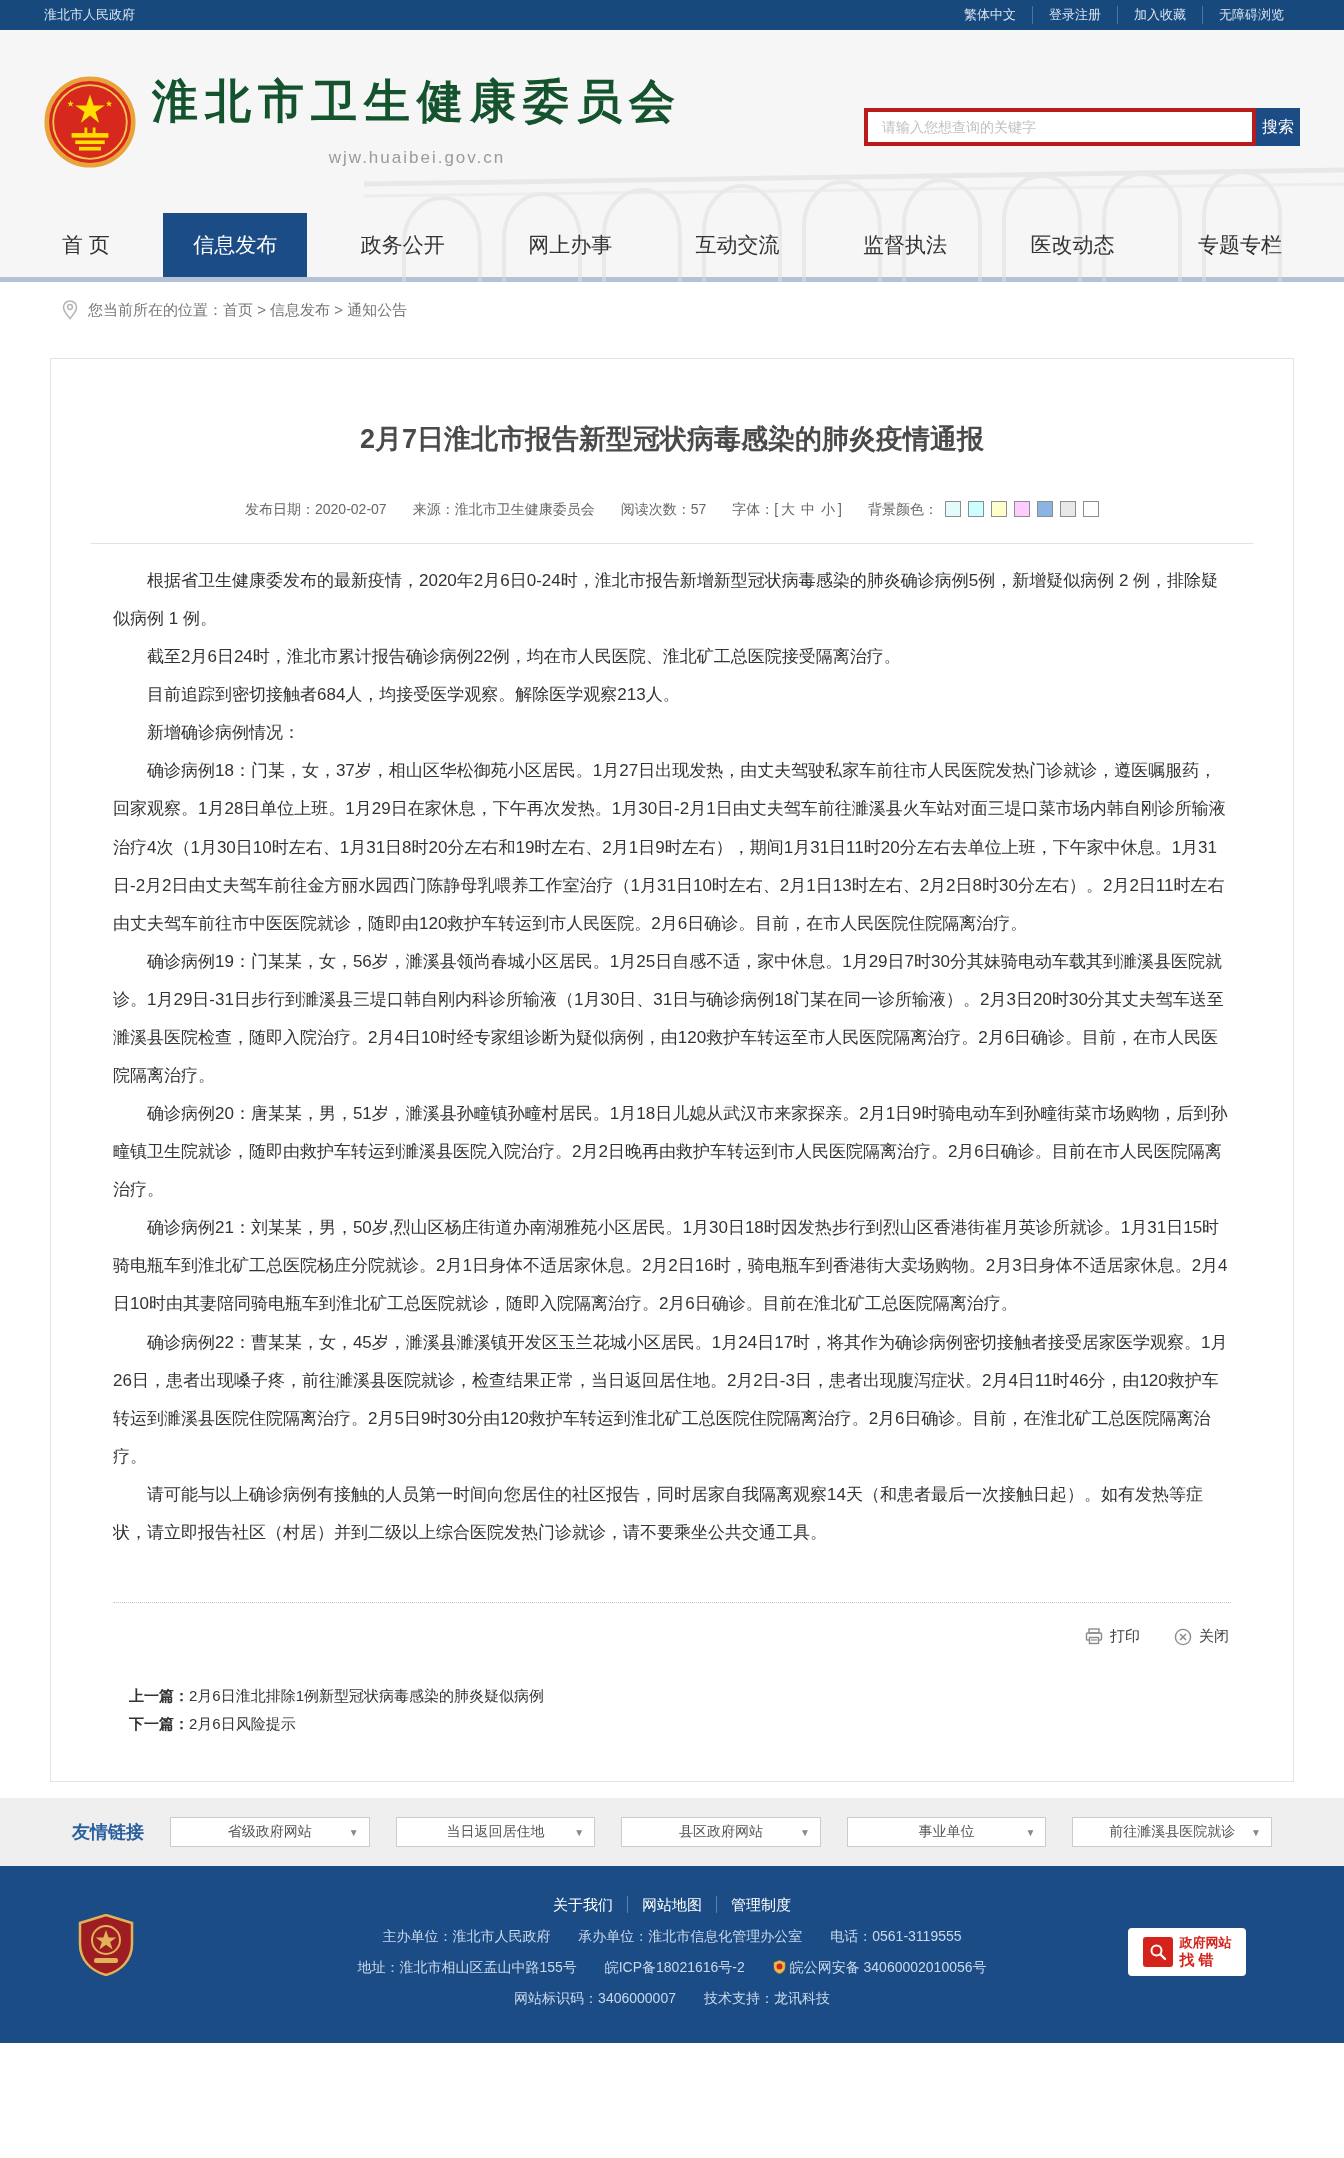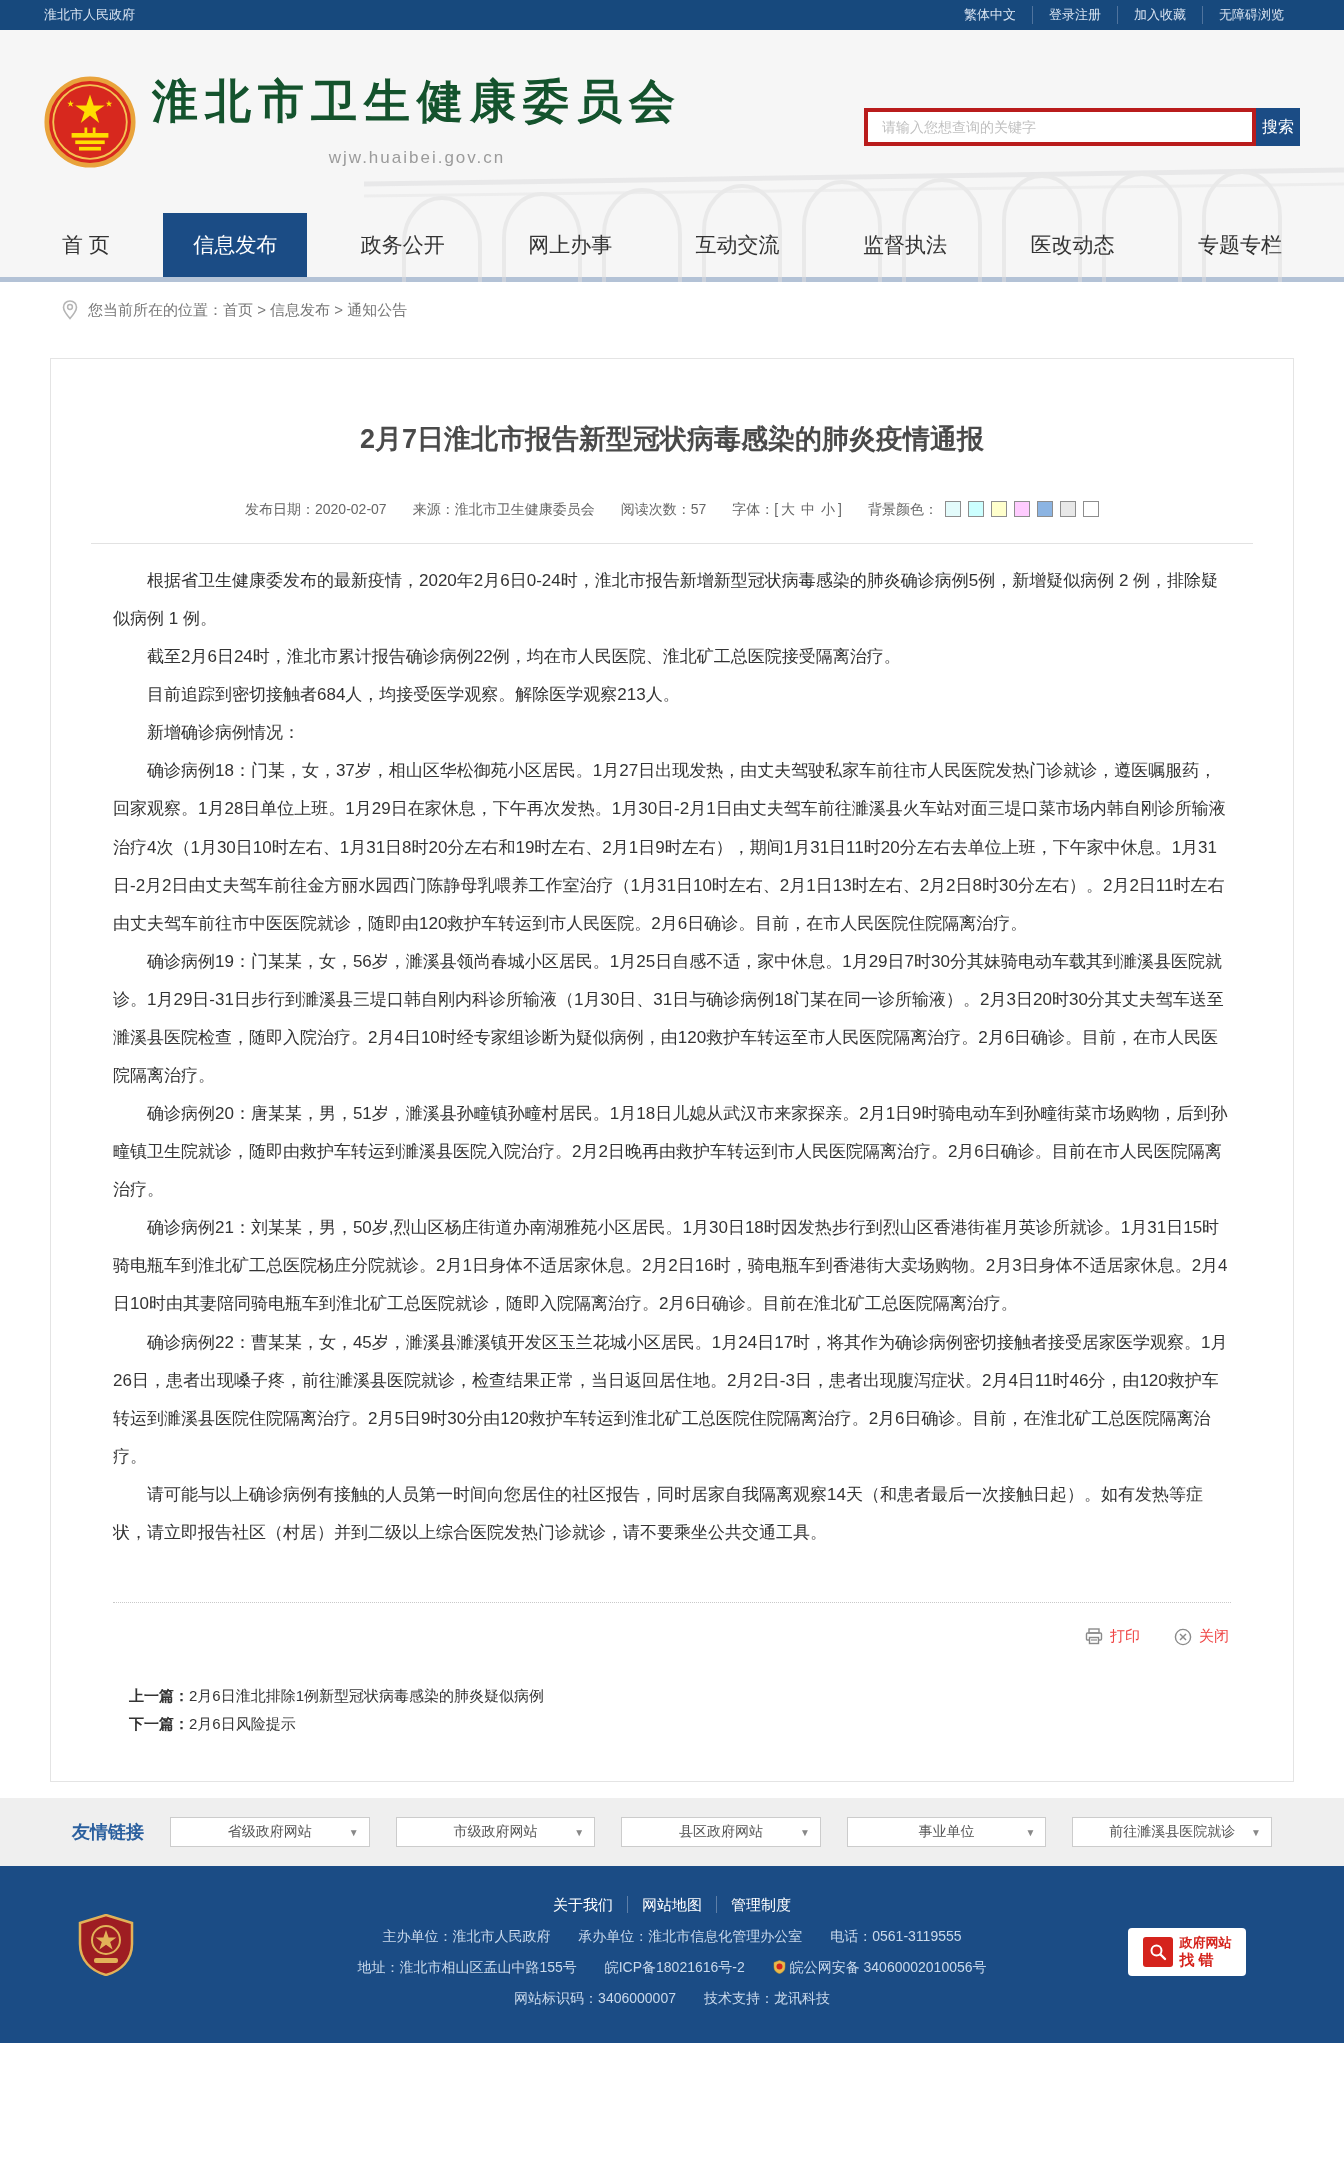--- a/index.html
+++ b/index.html
@@ -47,21 +47,21 @@
     margin:26px 0 44px; }
   .meta-row { display:flex; justify-content:center; align-items:center; flex-wrap:nowrap;
     color:#666; font-size:14px; padding-bottom:24px; border-bottom:1px solid #e2e2e2; }
   .meta-row > span { margin:0 13px; white-space:nowrap; }
   .font-ctl b { font-weight:normal; cursor:pointer; margin:0 3px; }
   .swatch { width:16px; height:16px; border:1px solid #8d8d8d; display:inline-block;
     margin-left:7px; vertical-align:-3px; cursor:pointer; }
   .article-body { padding:18px 22px 24px; font-size:17px; line-height:2.24; color:#333; }
   .article-body p { margin:0; text-indent:2em; }
   .actions-row { border-top:1px dotted #c9c9c9; margin:26px 22px 0; padding:24px 2px 6px;
-    display:flex; justify-content:flex-end; gap:34px; color:#ef4444; font-size:15px; }
+    display:flex; justify-content:flex-end; gap:34px; color:#404040; font-size:15px; }
   .action { display:flex; align-items:center; gap:7px; cursor:pointer; }
   .prevnext { padding:26px 22px 12px; font-size:15px; color:#333; }
   .pn-row { margin:9px 16px; }
   .pn-label { font-weight:bold; }
   .pn-link { color:#333; text-decoration:none; cursor:pointer; }
   
   .friend { background:#efefef; height:68px; display:flex; align-items:center;
     padding:0 72px; gap:26px; }
   .friend-label { color:#2a5f9e; font-weight:bold; font-size:18px; white-space:nowrap; }
   .friend-select { flex:1; height:30px; background:#fff; border:1px solid #cccccc;
@@ -219,21 +219,21 @@
   </div>
 </div>
 
 <div class="friend">
   <span class="friend-label">友情链接</span>
   <div class="friend-select">
     <span>省级政府网站</span>
     <span class="friend-caret">▼</span>
   </div>
   <div class="friend-select">
-    <span>市级政府网站</span>
+    <span>当日返回居住地</span>
     <span class="friend-caret">▼</span>
   </div>
   <div class="friend-select">
     <span>县区政府网站</span>
     <span class="friend-caret">▼</span>
   </div>
   <div class="friend-select">
     <span>事业单位</span>
     <span class="friend-caret">▼</span>
   </div>

